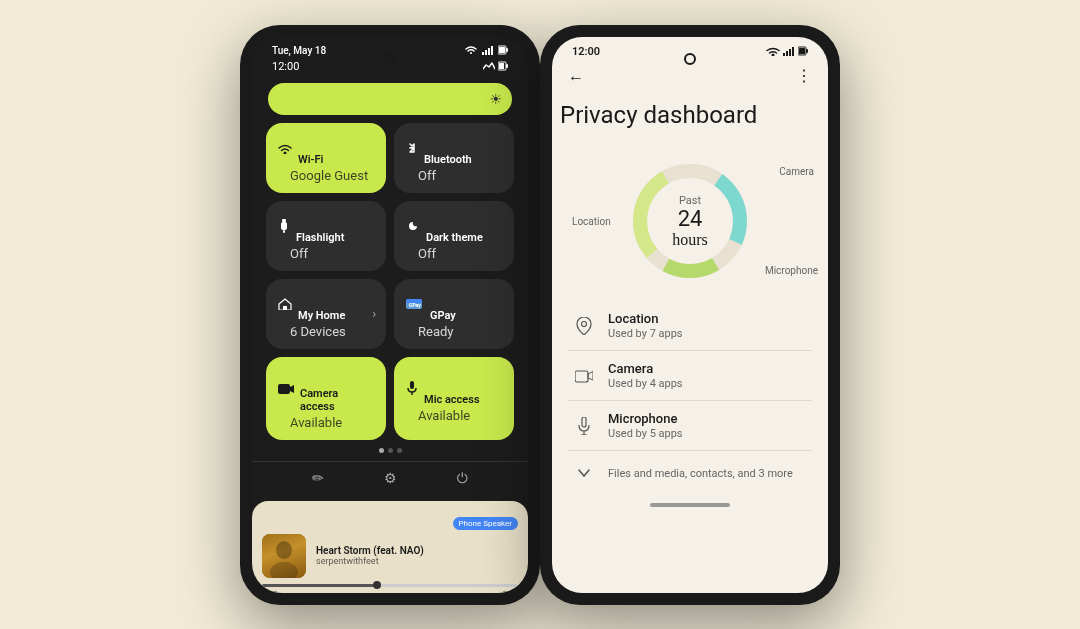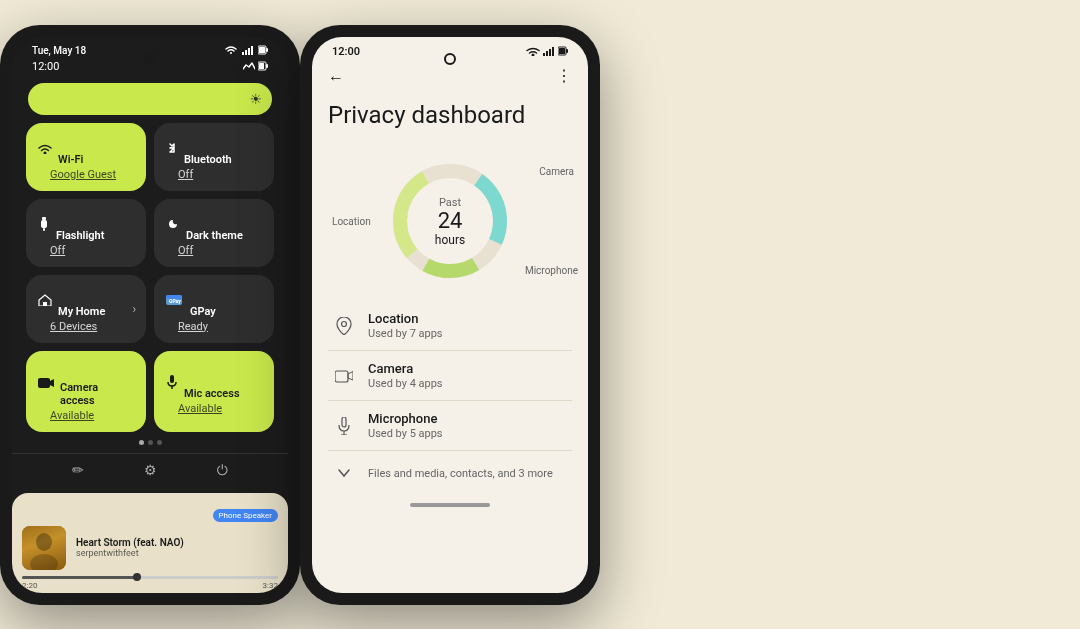--- a/index.html
+++ b/index.html
@@ -9,20 +9,21 @@
       justify-content: center;
       align-items: center;
       width: 1080px;
       height: 629px;
       font-family: 'Google Sans', 'Roboto', sans-serif;
       overflow: hidden;
     }
     .phones-container {
       display: flex;
       align-items: center;
+      justify-content: center;
       width: 100%;
       height: 100%;
     }
 
     
     .phone {
       width: 300px;
       height: 580px;
       background: #1a1a1a;
       border-radius: 40px;
@@ -136,24 +137,23 @@
     }
     .qs-tile-icon {
       font-size: 12px;
     }
     .qs-tile-title {
       font-size: 11px;
       font-weight: 600;
       margin-top: 20px;
     }
     .qs-tile-sub {
-      font-size: 11px;
+      font-size: 13px;
       opacity: 0.8;
       padding-left: 12px;
-      text-decoration: underline;
     }
 
     
     .qs-tile.home-tile {
       background: #2e2e2e;
       color: #fff;
       position: relative;
     }
     .qs-tile.home-tile .chevron {
       position: absolute;
@@ -366,21 +366,21 @@
       font-size: 16px;
       color: #1a1a1a;
       cursor: pointer;
     }
     .pd-more-btn {
       font-size: 16px;
       color: #1a1a1a;
       cursor: pointer;
     }
     .pd-title {
-      padding: 8px 16px 12px;
+      padding: 8px 8px 12px;
       font-size: 24px;
       font-weight: 400;
       color: #1a1a1a;
       line-height: 1.2;
     }
 
     
     .pd-list {
       padding: 0 16px;
     }
@@ -695,21 +695,21 @@
           <circle cx="65" cy="65" r="50" fill="none" stroke="#7dd8d0" stroke-width="14" stroke-dasharray="70 244" stroke-dashoffset="-30" transform="rotate(-90 65 65)"></circle>
 
           <circle cx="65" cy="65" r="50" fill="none" stroke="#b5d96b" stroke-width="14" stroke-dasharray="52 262" stroke-dashoffset="-130" transform="rotate(-90 65 65)"></circle>
 
           <circle cx="65" cy="65" r="50" fill="none" stroke="#d4e88a" stroke-width="14" stroke-dasharray="88 226" stroke-dashoffset="-200" transform="rotate(-90 65 65)"></circle>
         </svg>
 
         <div style="position:absolute; text-align:center;">
           <div style="font-size:11px; color:#666;">Past</div>
           <div style="font-size:22px; font-weight:400; line-height:1.1;">24</div>
-          <div style="font-size:12px; color:#1a1a1a;">hours</div>
+          <div style="font-size:16px; color:#1a1a1a;font-family:Liberation Serif, serif;">hours</div>
         </div>
       </div>
 
       <div class="pd-list">
 
         <div class="pd-list-item">
           <div class="pd-item-icon">
             <svg width="16" height="18">
               <path d="M8 0 C4 0 1 3 1 7 C1 12 8 18 8 18 C8 18 15 12 15 7 C15 3 12 0 8 0Z" stroke="#555" stroke-width="1.2" fill="none"></path>
               <circle cx="8" cy="7" r="2.5" stroke="#555" stroke-width="1.2" fill="none"></circle>

